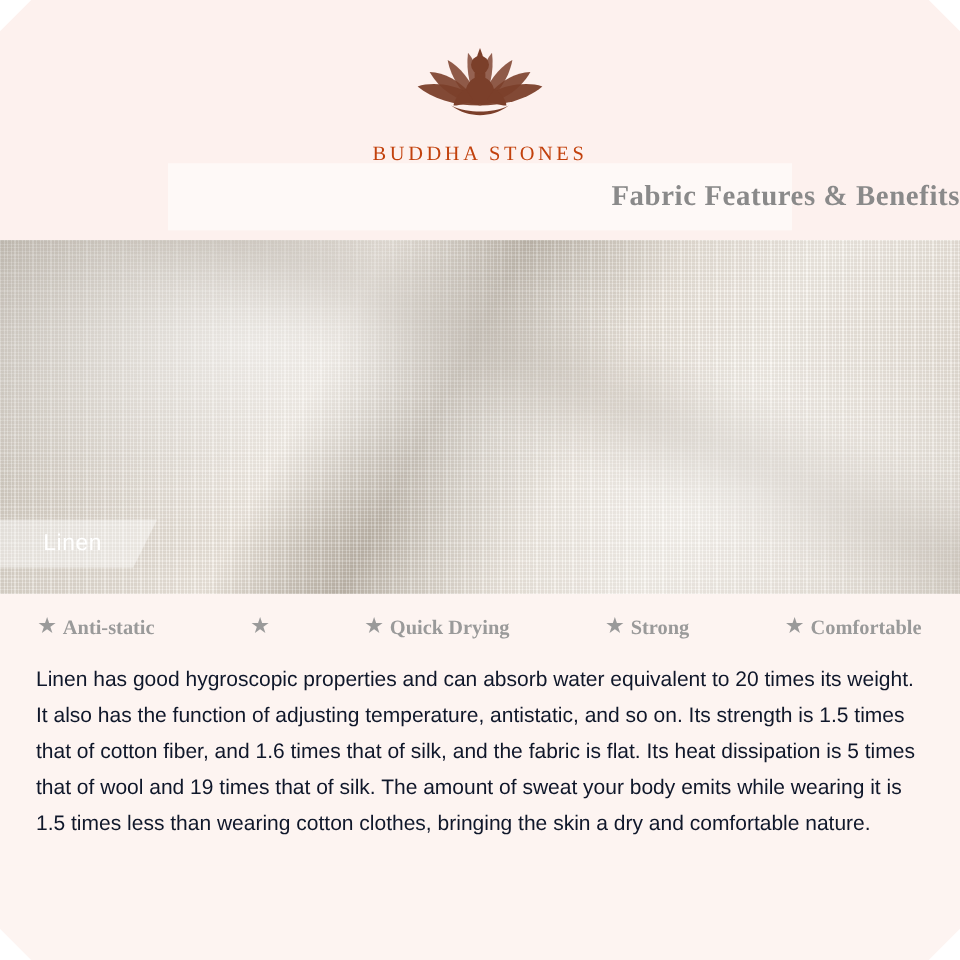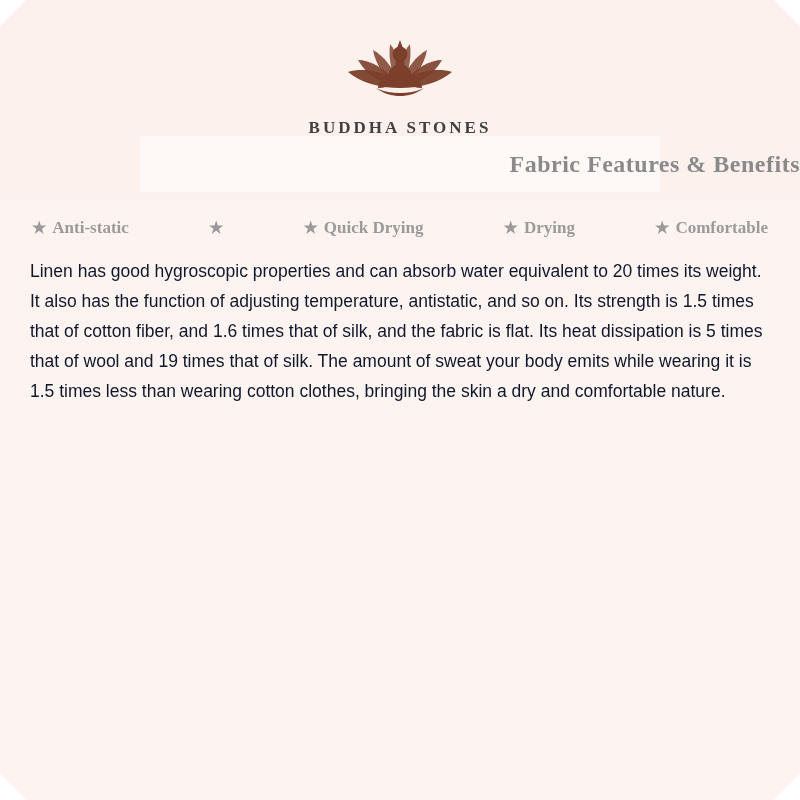--- a/index.html
+++ b/index.html
@@ -62,23 +62,23 @@
     padding-top: 18px;
   }
   .logo-mark {
     display: block;
     margin: 0 auto;
   }
   .brand-name {
     margin-top: 4px;
     font-size: 17px;
     letter-spacing: 3px;
-    color: #404040;
+    color: #c2410c;
     font-family: "Liberation Serif", serif;
-    font-weight: bold;
+    font-weight: normal;
   }
 
   .title-band {
     position: absolute;
     left: 0;
     right: 0;
     bottom: 8px;
     height: 56px;
   }
   .title-band-bg {
@@ -253,38 +253,45 @@
       </svg>
       <div class="brand-name">BUDDHA STONES</div>
     </div>
 
     <div class="title-band">
       <div class="title-band-bg"></div>
       <div class="title-text">Fabric Features &amp; Benefits</div>
     </div>
   </div>
 
+  <div class="photo">
+    <div class="photo-bg"></div>
+    <div class="photo-weave"></div>
+    <div class="photo-diag"></div>
+    <div class="photo-sheen"></div>
+    <div class="photo-label">Linen</div>
+  </div>
 
   <div class="content">
 
     <div class="features">
       <div class="feature">
         <span class="star">★</span>
         <span>Anti-static</span>
       </div>
       <div class="feature">
         <span class="star">★</span>
       </div>
       <div class="feature">
         <span class="star">★</span>
         <span>Quick Drying</span>
       </div>
       <div class="feature">
         <span class="star">★</span>
-        <span>Drying</span>
+        <span>Strong</span>
       </div>
       <div class="feature">
         <span class="star">★</span>
         <span>Comfortable</span>
       </div>
     </div>
 
     <div class="body-text">Linen has good hygroscopic properties and can absorb water equivalent to 20 times its weight. It also has the function of adjusting temperature, antistatic, and so on. Its strength is 1.5 times that of cotton fiber, and 1.6 times that of silk, and the fabric is flat. Its heat dissipation is 5 times that of wool and 19 times that of silk. The amount of sweat your body emits while wearing it is 1.5 times less than wearing cotton clothes, bringing the skin a dry and comfortable nature.</div>
   </div>
 

